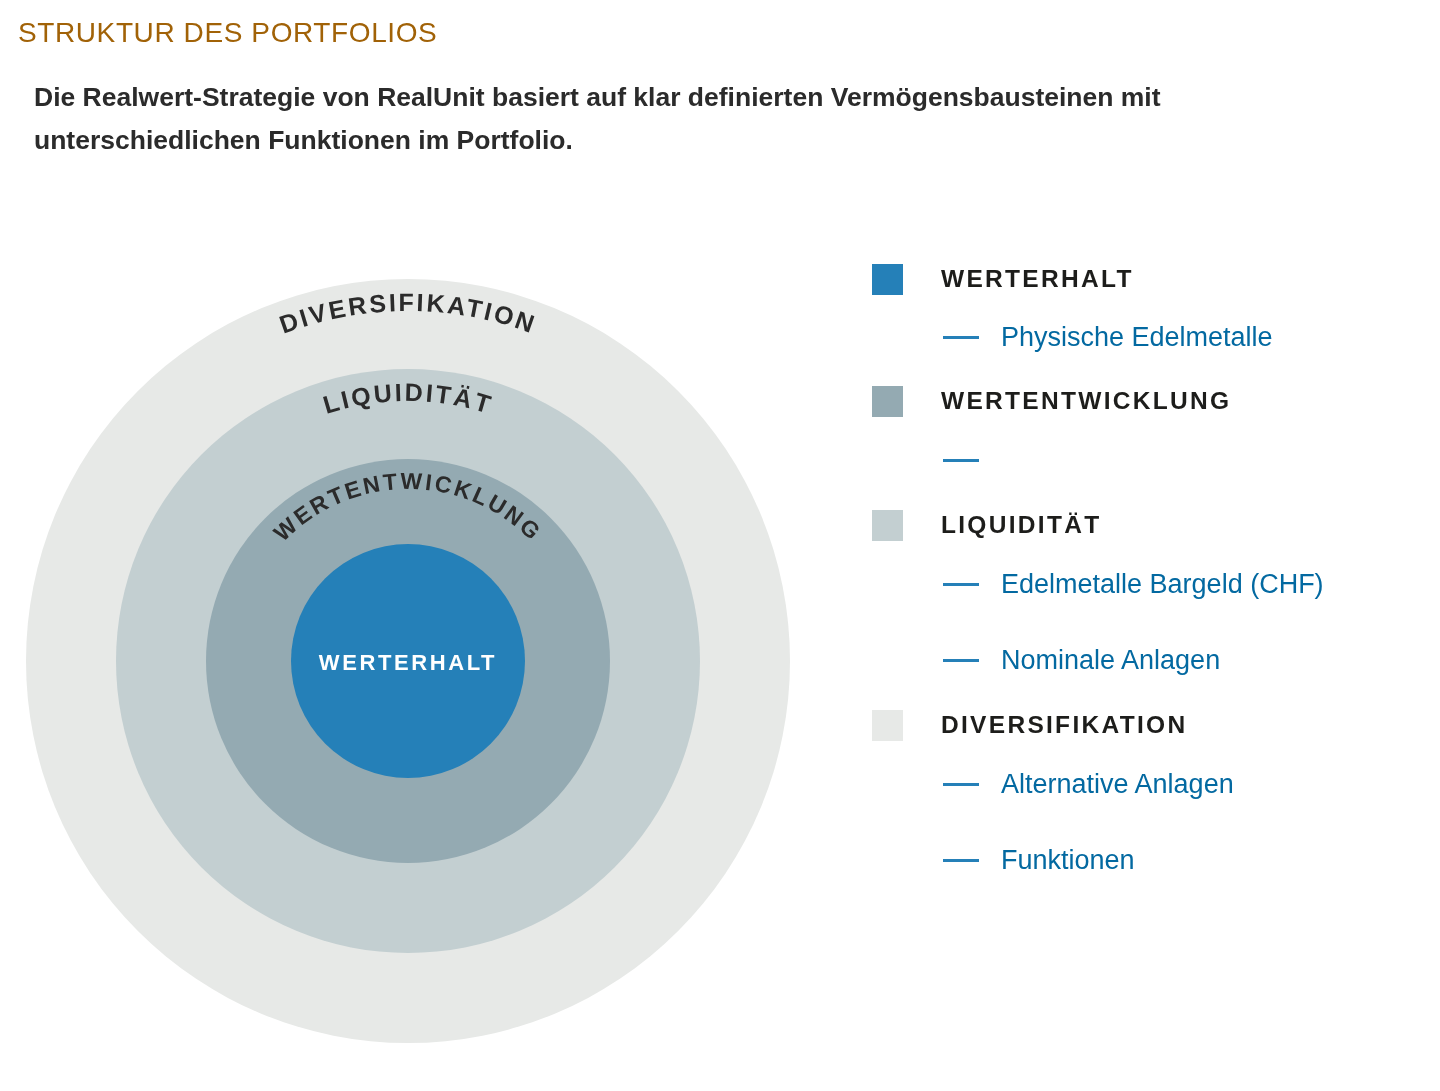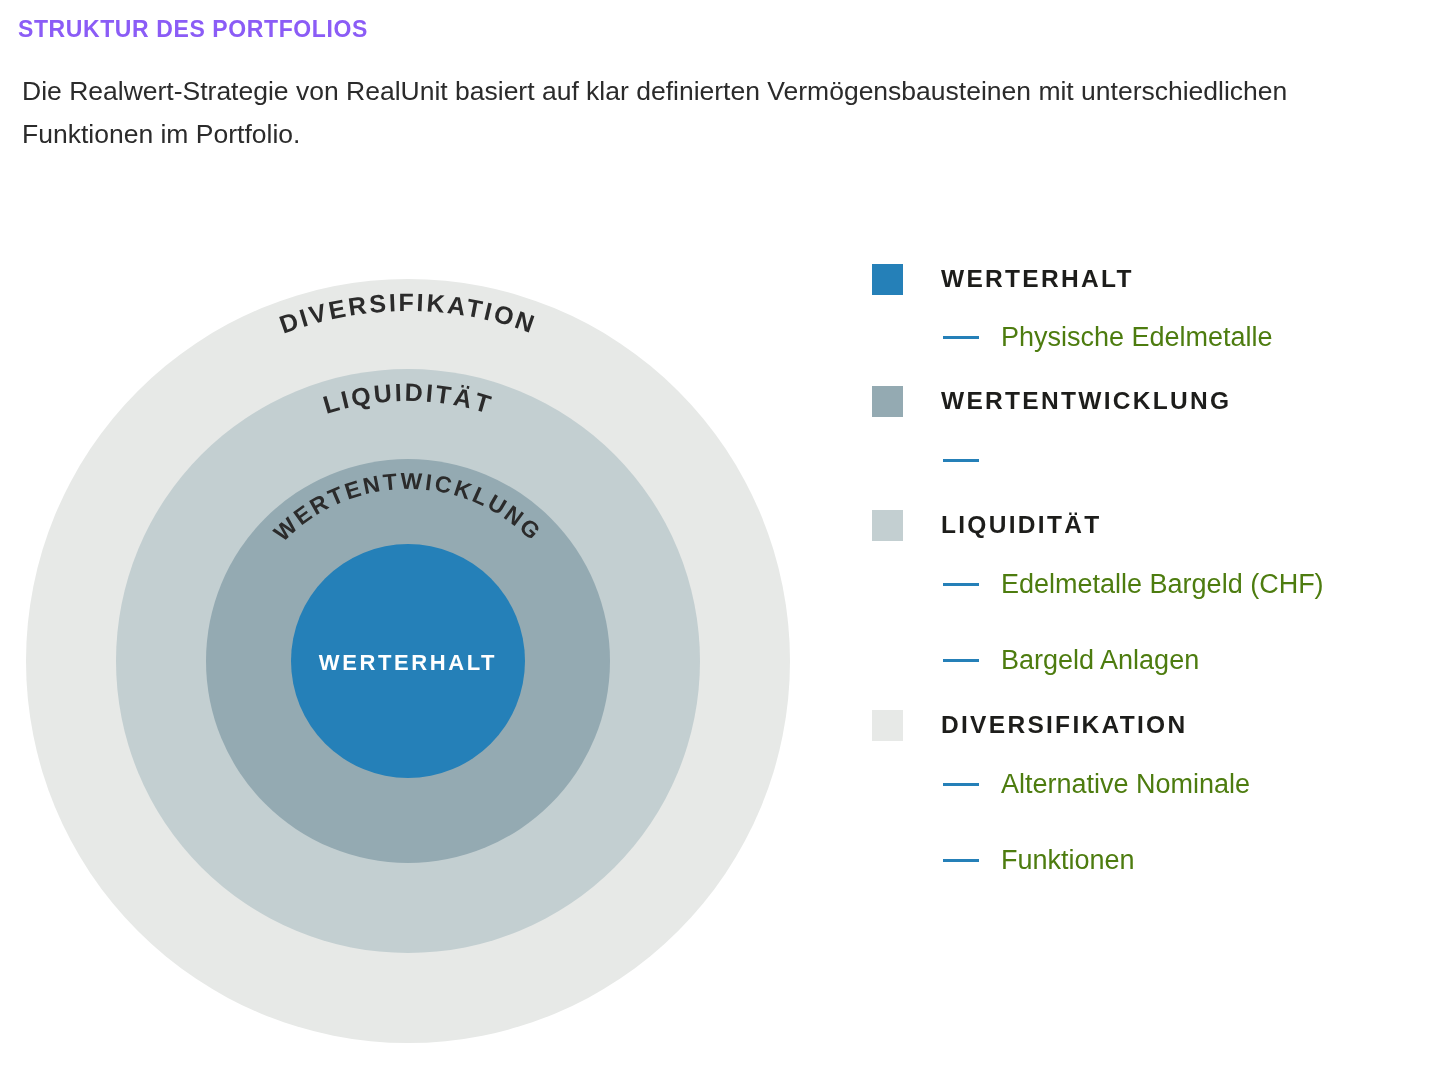--- a/index.html
+++ b/index.html
@@ -18,33 +18,33 @@
   }
 
   
   #header-block {
     position: absolute;
     left: 18px;
     top: 16px;
     width: 1360px;
   }
   #page-title {
-    font-size: 23px;
-    font-weight: bold;
+    font-size: 28px;
+    font-weight: normal;
     letter-spacing: 0.6px;
-    color: #8b5cf6;
+    color: #a16207;
     margin: 0 0 26px 0;
     line-height: 1.2;
   }
   #intro-paragraph {
     font-size: 26.5px;
-    font-weight: normal;
+    font-weight: bold;
     line-height: 1.62;
     color: #2b2b2b;
-    margin: 4px;
+    margin: 16px;
     max-width: 1330px;
   }
 
   
   #diagram {
     position: absolute;
     left: 0px;
     top: 255px;
     width: 860px;
     height: 836px;
@@ -103,21 +103,21 @@
   .legend-dash {
     width: 36px;
     height: 3px;
     background: #2580b8;
     flex: 0 0 36px;
     margin-right: 22px;
   }
   .legend-item-label {
     font-size: 27px;
     font-weight: normal;
-    color: #4d7c0f;
+    color: #0369a1;
     white-space: nowrap;
   }
   .legend-group.first .legend-item { height: 74px; }
 </style>
 </head>
 <body>
 
 <div id="header-block">
   <h1 id="page-title">STRUKTUR DES PORTFOLIOS</h1>
   <p id="intro-paragraph">Die Realwert-Strategie von RealUnit basiert auf klar definierten Vermögensbausteinen mit unterschiedlichen Funktionen im Portfolio.</p>
@@ -180,32 +180,32 @@
     <div class="legend-head">
       <span class="legend-swatch" style="background:#c3cfd1"></span>
       <span class="legend-head-label">LIQUIDITÄT</span>
     </div>
     <div class="legend-item">
       <span class="legend-dash"></span>
       <span class="legend-item-label">Edelmetalle Bargeld (CHF)</span>
     </div>
     <div class="legend-item">
       <span class="legend-dash"></span>
-      <span class="legend-item-label">Bargeld Anlagen</span>
+      <span class="legend-item-label">Nominale Anlagen</span>
     </div>
   </div>
 
   <div class="legend-group">
     <div class="legend-head">
       <span class="legend-swatch" style="background:#e7e9e7"></span>
       <span class="legend-head-label">DIVERSIFIKATION</span>
     </div>
     <div class="legend-item">
       <span class="legend-dash"></span>
-      <span class="legend-item-label">Alternative Nominale</span>
+      <span class="legend-item-label">Alternative Anlagen</span>
     </div>
     <div class="legend-item">
       <span class="legend-dash"></span>
       <span class="legend-item-label">Funktionen</span>
     </div>
   </div>
 
 </div>
 
 </body></html>

